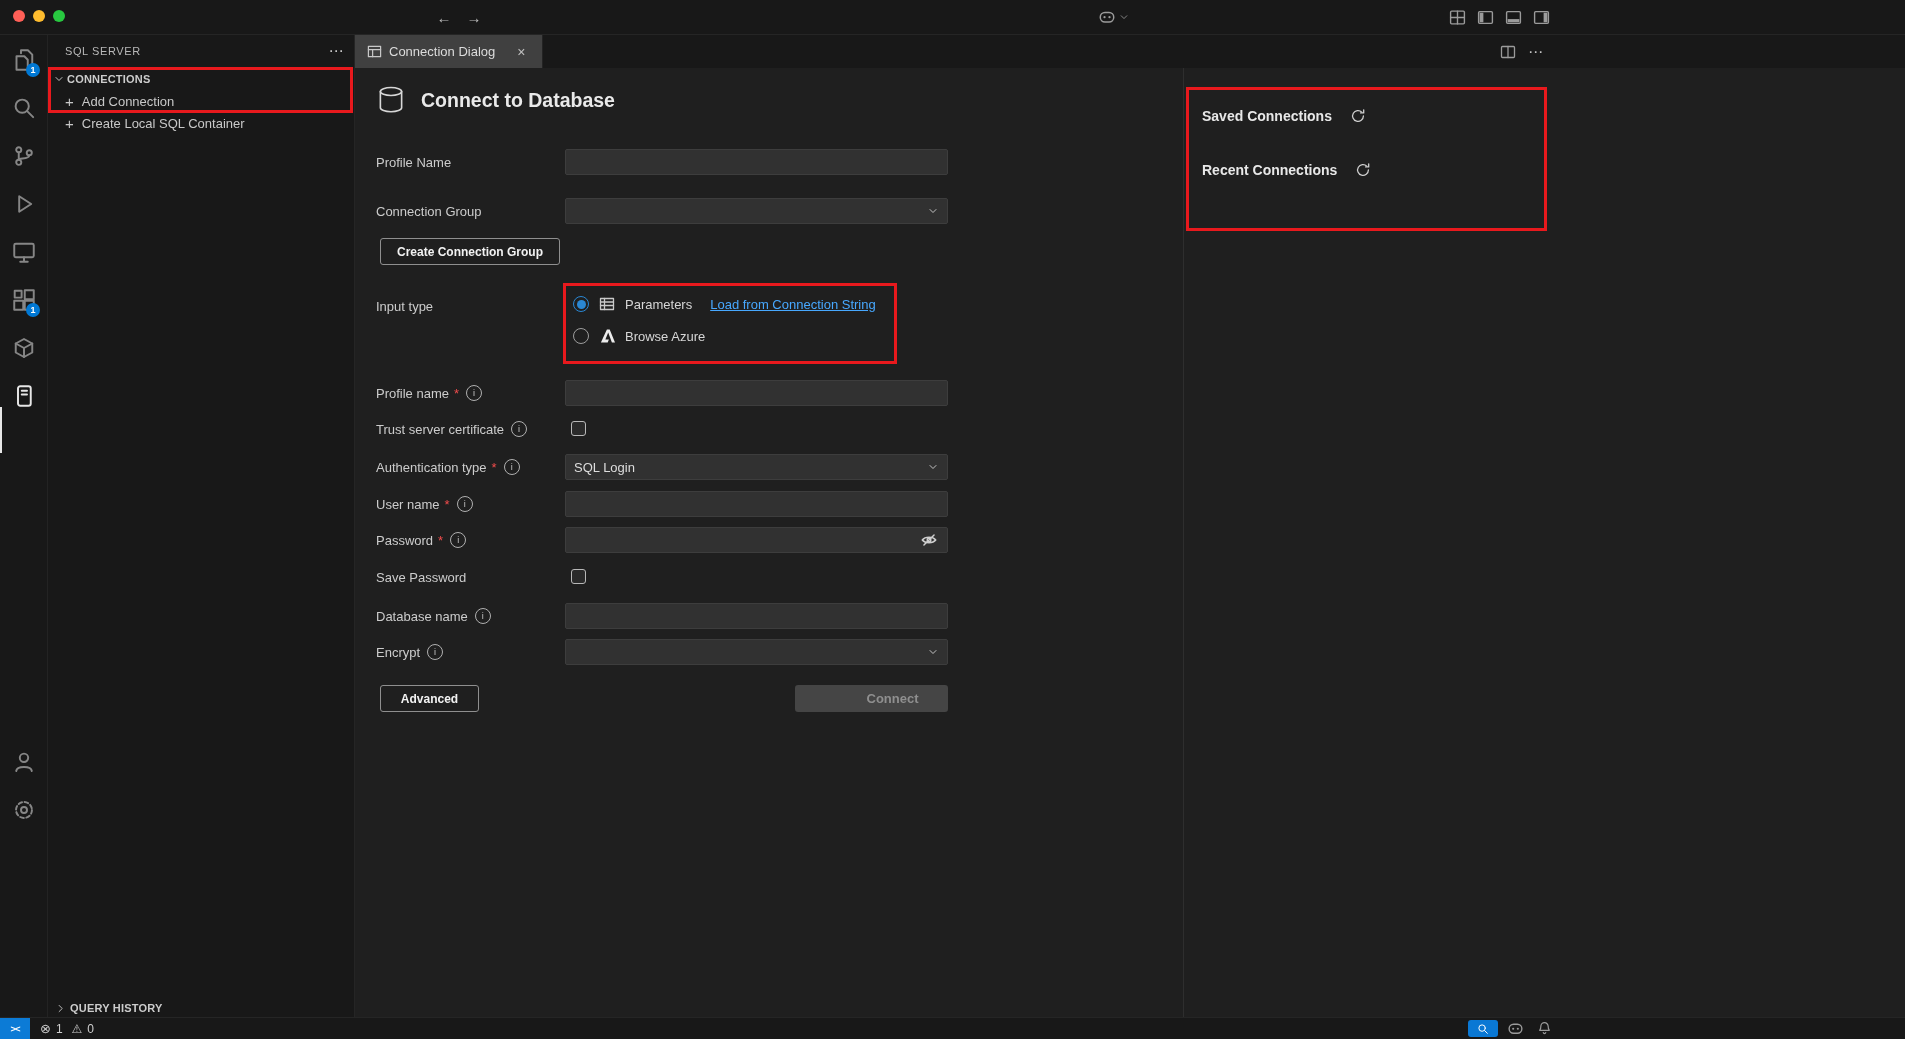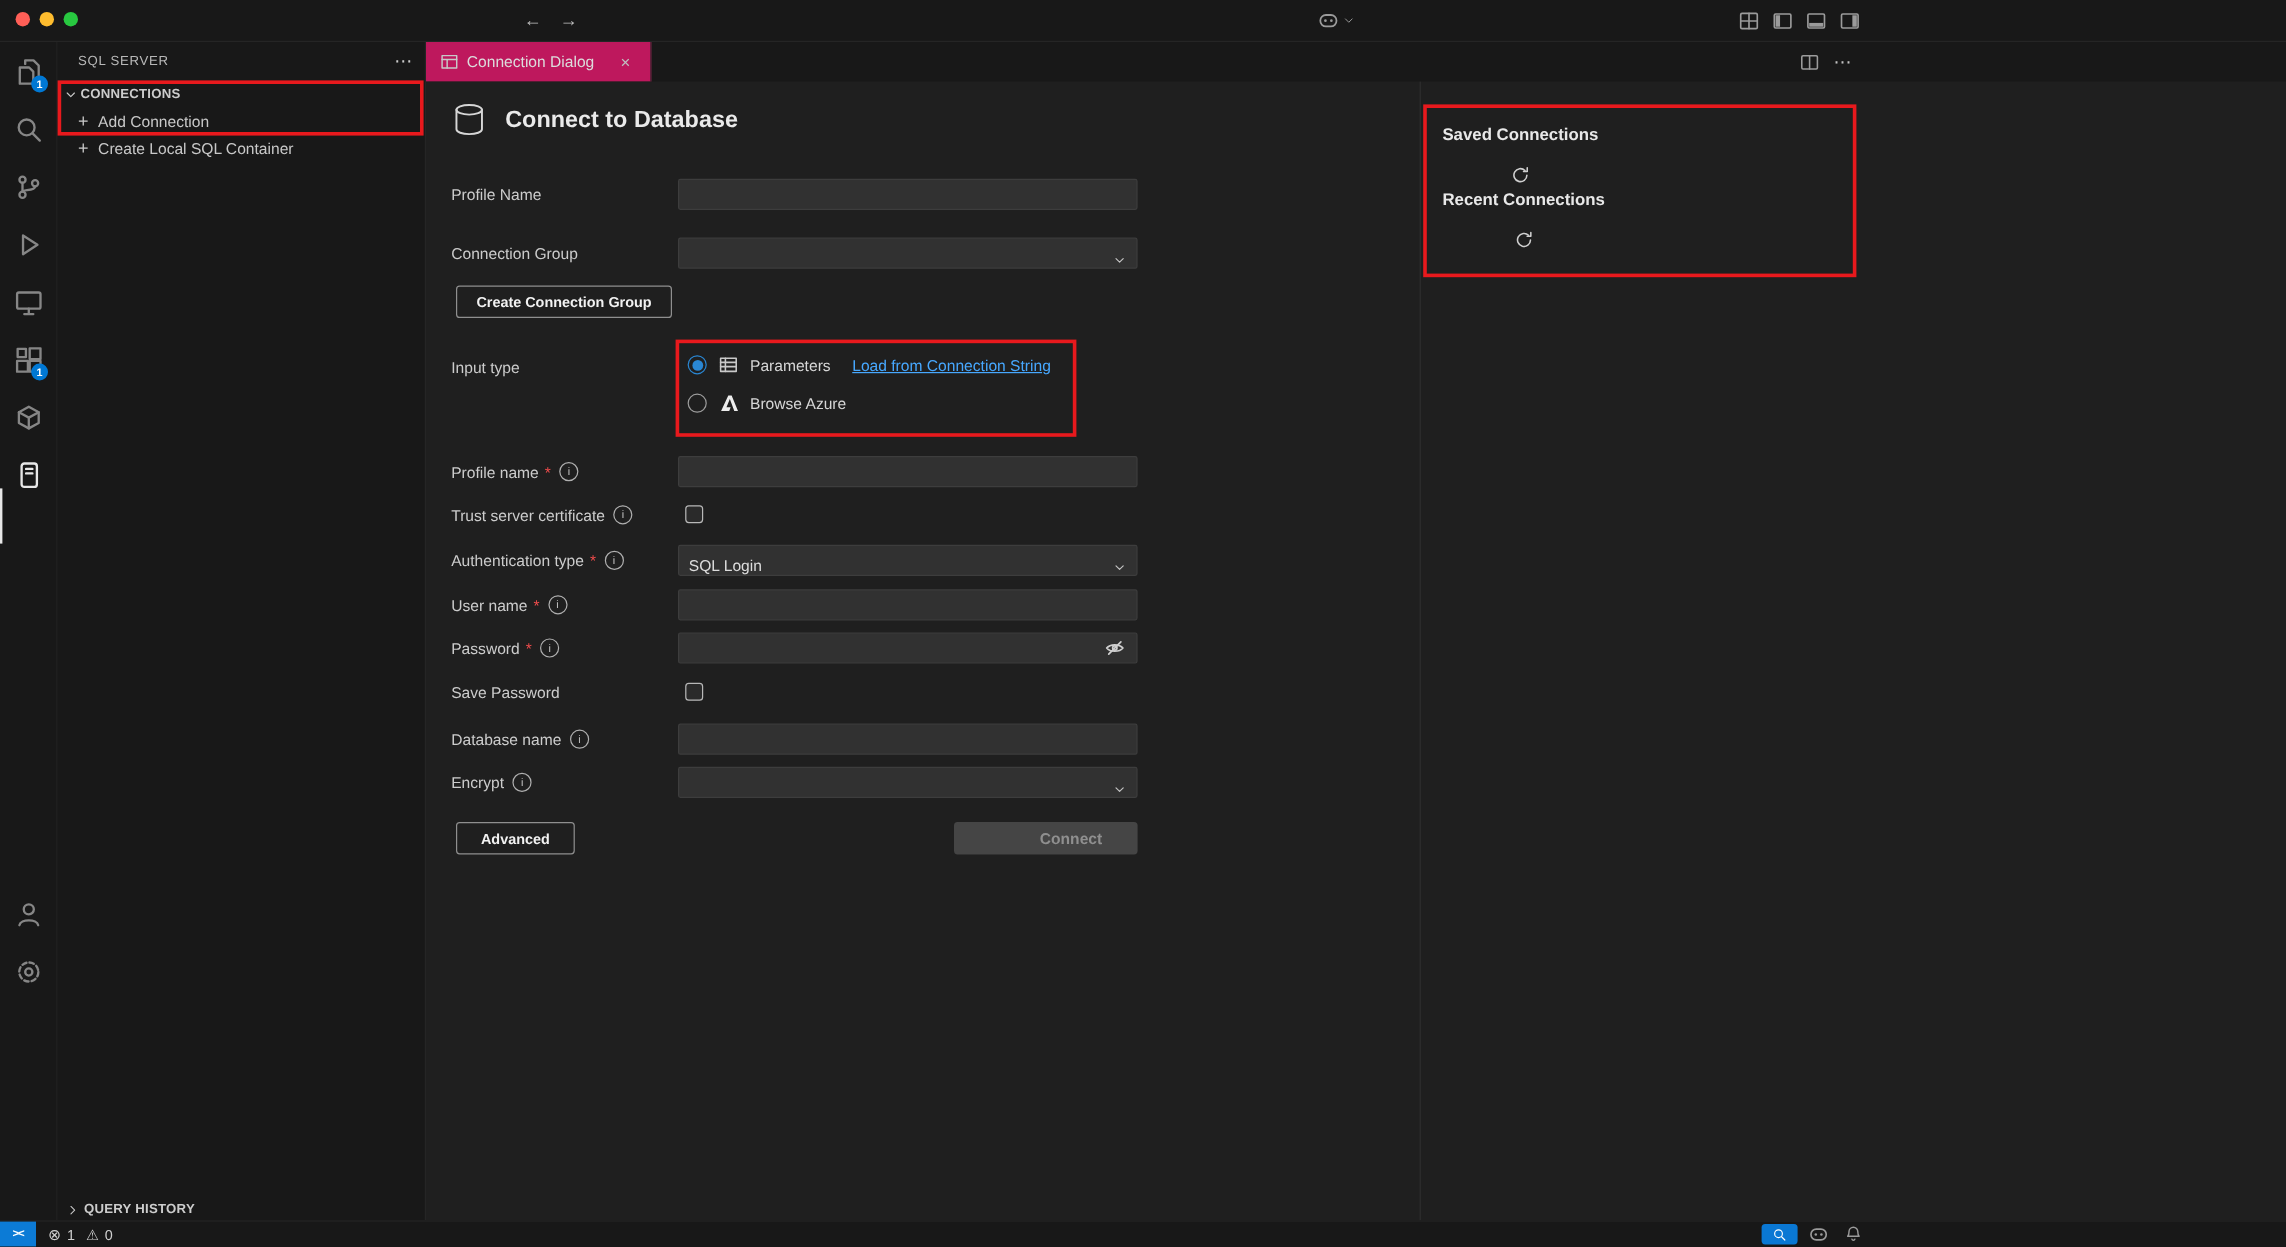--- a/index.html
+++ b/index.html
@@ -30,44 +30,44 @@
   
   .sidebar{position:absolute;left:48px;top:35px;width:307px;height:982px;background:#181818;border-right:1px solid #252525;box-sizing:border-box;}
   .sb-title{position:absolute;left:17px;top:0;height:32px;display:flex;align-items:center;font-size:11px;letter-spacing:.6px;color:#b8b8b8;}
   .sb-more{position:absolute;left:278px;top:6px;width:20px;height:20px;display:flex;align-items:center;justify-content:center;color:#cccccc;font-size:15px;border-radius:4px;}
   .sb-row{position:absolute;left:0;width:307px;height:22px;display:flex;align-items:center;color:#c8c8c8;font-size:13px;}
   .sb-section{font-size:11px;font-weight:700;letter-spacing:.2px;color:#cccccc;}
   .plus{color:#c8c8c8;font-size:15px;line-height:1;}
 
   
   .tabbar{position:absolute;left:355px;top:35px;width:1550px;height:33px;background:#181818;}
-  .tab{position:absolute;left:0;top:0;height:33px;background:#be185d;display:flex;align-items:center;padding:0 12px;gap:7px;color:#dcdcdc;font-size:13px;border-right:1px solid #232323;box-sizing:border-box;}
+  .tab{position:absolute;left:0;top:0;height:33px;background:#404040;display:flex;align-items:center;padding:0 12px;gap:7px;color:#dcdcdc;font-size:13px;border-right:1px solid #232323;box-sizing:border-box;}
   .tab-close{color:#c0c0c0;font-size:14px;margin-left:10px;width:18px;height:18px;display:flex;align-items:center;justify-content:center;border-radius:4px;}
   .tab-actions{position:absolute;left:1145px;top:0;height:33px;display:flex;align-items:center;gap:12px;color:#c2c2c2;}
 
   
   .editor{position:absolute;left:355px;top:68px;width:1550px;height:949px;background:#1f1f1f;}
   .heading{position:absolute;left:21px;top:16px;display:flex;align-items:center;gap:15px;color:#eaeaea;font-size:19.5px;font-weight:700;}
   .flabel{position:absolute;left:21px;height:26px;display:flex;align-items:center;gap:5px;color:#cccccc;font-size:13px;}
   .req{color:#f14c4c;}
   .info{width:14px;height:14px;border:1px solid #b0b0b0;border-radius:50%;display:inline-flex;align-items:center;justify-content:center;font-size:9px;color:#c5c5c5;margin-left:2px;}
   .vsinput{position:absolute;left:210px;width:383px;height:26px;background:#313131;border:1px solid #3d3d3d;border-radius:2px;box-sizing:border-box;color:#ddd;padding:0 8px;font-size:13px;font-family:inherit;}
-  .vsselect{position:absolute;left:210px;width:383px;height:26px;background:#313131;border:1px solid #3d3d3d;border-radius:2px;box-sizing:border-box;color:#ddd;padding:0 8px;font-size:13px;display:flex;align-items:flex-end;}
+  .vsselect{position:absolute;left:210px;width:383px;height:26px;background:#313131;border:1px solid #3d3d3d;border-radius:2px;box-sizing:border-box;color:#ddd;padding:0 8px;font-size:13px;display:flex;align-items:center;}
   .sel-chev{position:absolute;right:8px;color:#c5c5c5;}
   .cb{position:absolute;left:216px;width:15px;height:15px;border:1.4px solid #b8b8b8;border-radius:3px;background:#2a2a2a;box-sizing:border-box;}
   .radio{width:16px;height:16px;border-radius:50%;box-sizing:border-box;position:relative;flex:0 0 auto;}
   .radio.on{border:1.5px solid #2a87d3;}
   .radio.on::after{content:"";position:absolute;inset:2.5px;border-radius:50%;background:#2a87d3;}
   .radio.off{border:1.5px solid #9d9d9d;}
   .radiorow{position:absolute;display:flex;align-items:center;gap:10px;font-size:13px;color:#d6d6d6;}
   .link{color:#47a8ff;text-decoration:underline;font-size:13px;margin-left:8px;}
   .btn-outline{position:absolute;display:inline-flex;align-items:center;justify-content:center;height:27px;padding:0 16px;border:1px solid #8f8f8f;border-radius:3px;background:transparent;color:#f2f2f2;font-weight:700;font-size:12px;box-sizing:border-box;font-family:inherit;}
   .btn-disabled{position:absolute;display:inline-flex;align-items:center;justify-content:center;height:27px;border:none;border-radius:3px;background:#454545;color:#8f8f8f;font-weight:600;font-size:13px;box-sizing:border-box;font-family:inherit;}
   .vdivider{position:absolute;left:828px;top:0;width:1px;height:949px;background:#2e2e2e;}
-  .rp-row{position:absolute;display:flex;align-items:center;gap:18px;color:#e8e8e8;font-size:14px;font-weight:700;flex-direction:column;}
+  .rp-row{position:absolute;display:flex;align-items:center;gap:18px;color:#e8e8e8;font-size:14px;font-weight:700;}
   .refresh{color:#cfcfcf;}
 
   
   .statusbar{position:absolute;left:0;top:1017px;width:1905px;height:22px;background:#181818;border-top:1px solid #252525;box-sizing:border-box;font-size:12px;color:#cfcfcf;}
   .remote{position:absolute;left:0;top:0;width:30px;height:21px;background:#0c7bd6;color:#fff;display:flex;align-items:center;justify-content:center;font-size:9.5px;font-weight:700;letter-spacing:-1px;}
   .problems{position:absolute;left:40px;top:0;height:21px;display:flex;align-items:center;gap:5px;}
   .zoomchip{position:absolute;left:1468px;top:2px;width:30px;height:17px;background:#0a78d4;border-radius:3px;display:flex;align-items:center;justify-content:center;color:#fff;}
   .sb-ic{position:absolute;top:2px;width:22px;height:17px;display:flex;align-items:center;justify-content:center;color:#cfcfcf;}
 
   

